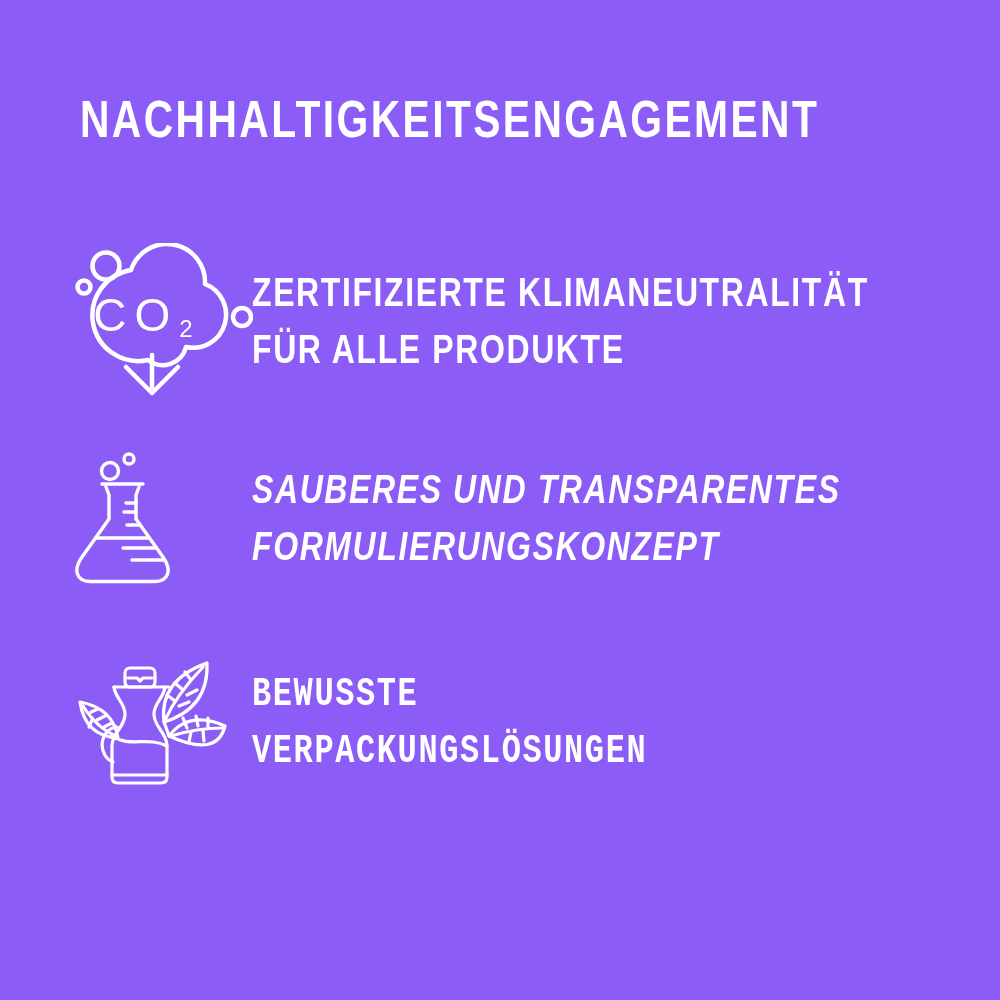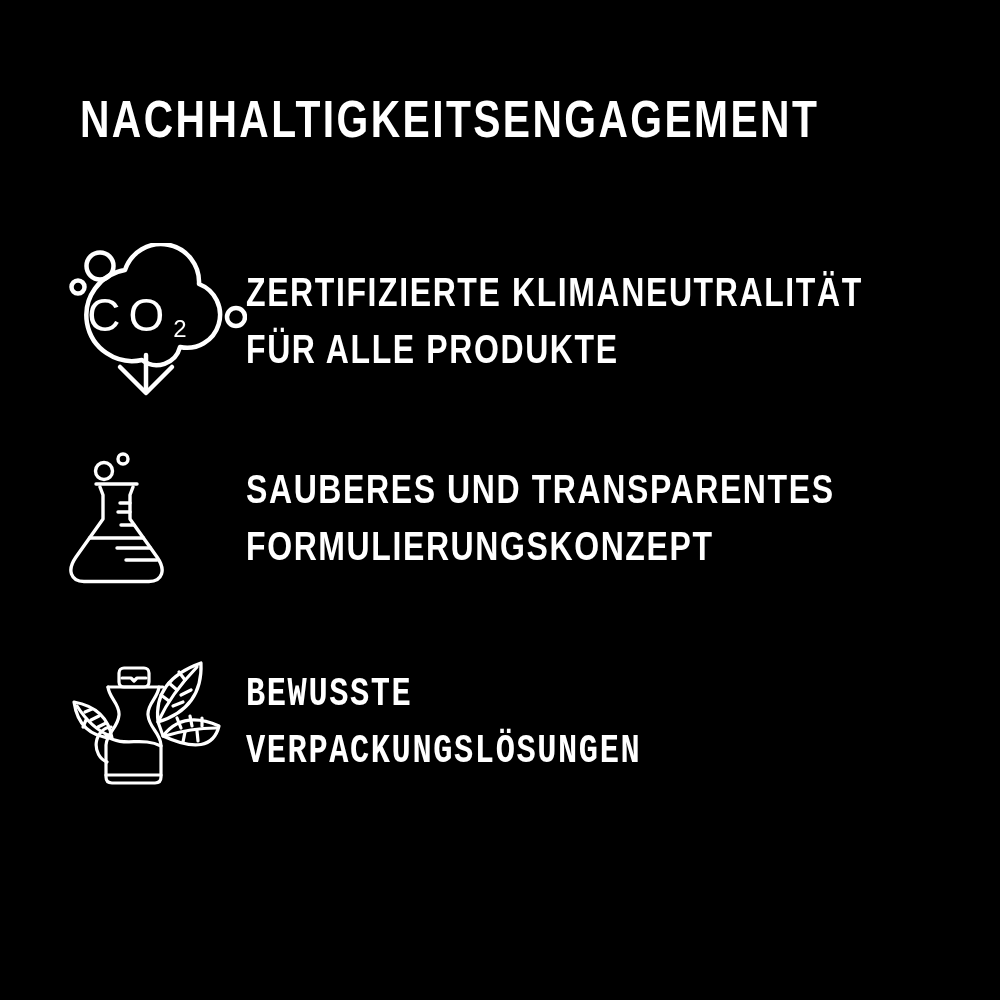--- a/index.html
+++ b/index.html
@@ -4,43 +4,43 @@
 <style>
   html, body { margin: 0; padding: 0; }
   body {
     width: 1000px; height: 1000px;
     font-family: "Liberation Sans", sans-serif;
     overflow: hidden;
   }
   .canvas {
     position: relative;
     width: 1000px; height: 1000px;
-    background: #000000;
+    background: #8b5cf6;
     color: #FFFFFF;
   }
   .title {
     position: absolute;
     left: 80px; top: 94px;
     margin: 0;
     font-size: 51px;
     font-weight: bold;
     line-height: 51px;
     letter-spacing: 3px;
     white-space: nowrap;
     transform: scaleX(0.80);
     transform-origin: left center;
     color: #FFFFFF;
   }
   .row {
     position: absolute;
-    left: 69px;
+    left: 75px;
     display: block;
   }
   .row-1 { top: 243px; width: 880px; height: 155px; }
-  .row-2 { top: 450px; width: 880px; height: 135px; }
+  .row-2 { top: 450px; width: 880px; height: 135px; font-style: italic; }
   .row-3 { top: 658px; width: 880px; height: 130px; font-family: Liberation Mono, monospace; }
   .icon-box { position: absolute; left: 0; top: 0; }
   .icon-box svg { display: block; }
   .item-text {
     position: absolute;
     left: 177px;
     top: 50%;
     transform: translateY(-50%) scaleX(0.80);
     transform-origin: left center;
     font-size: 40px;

